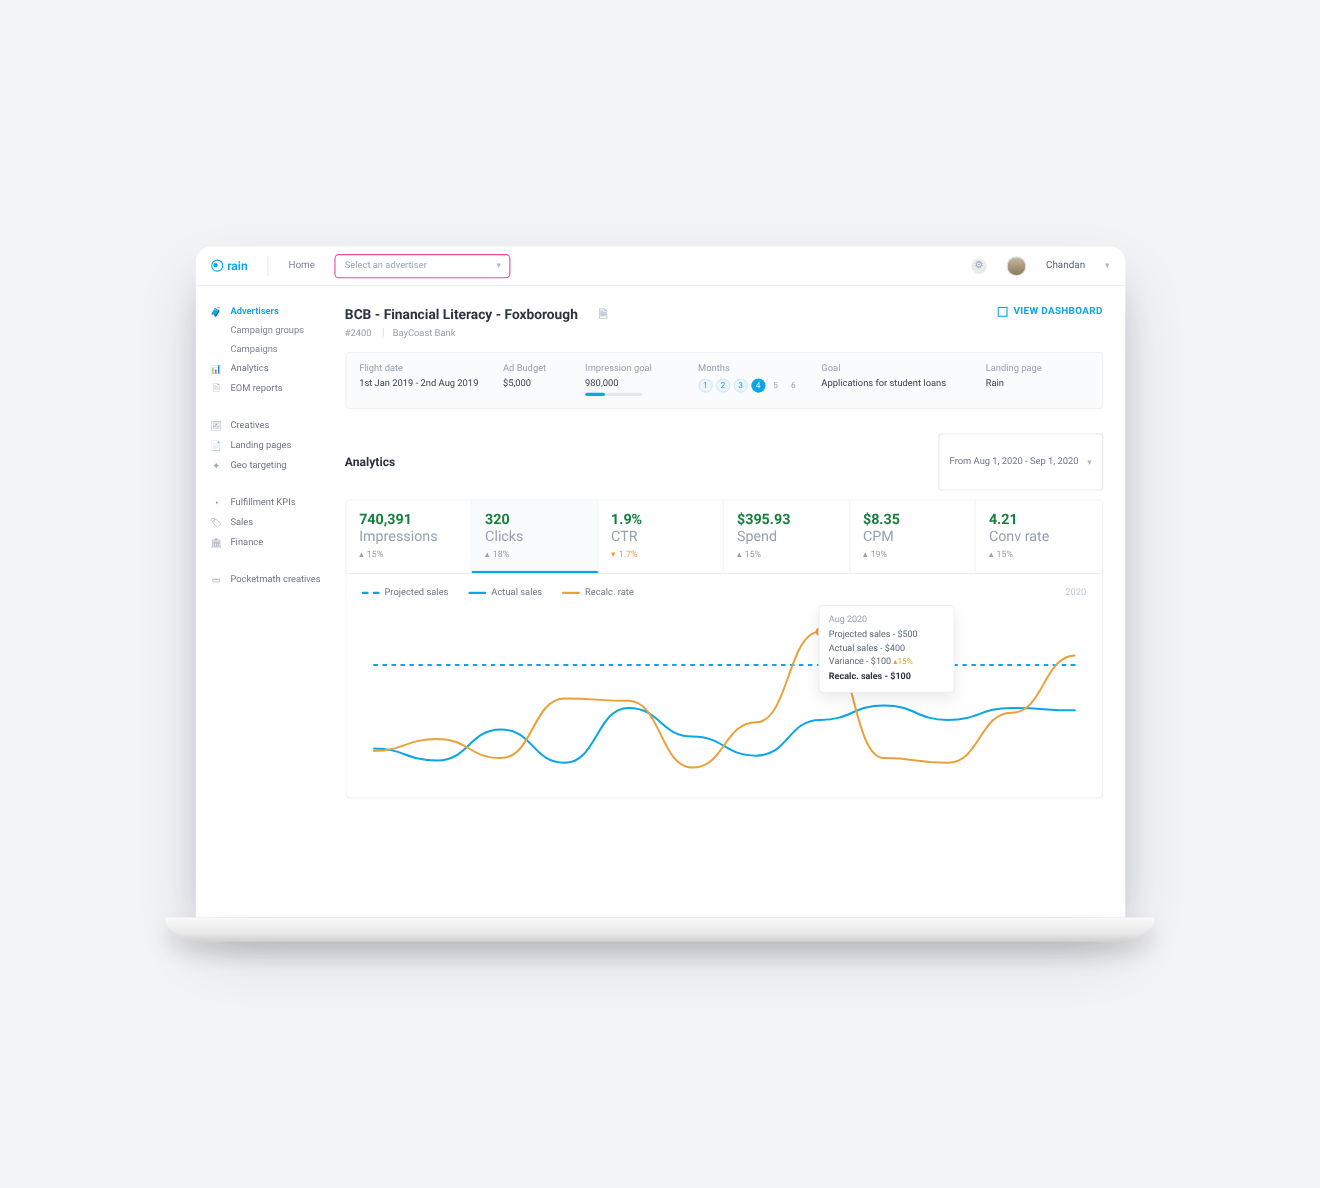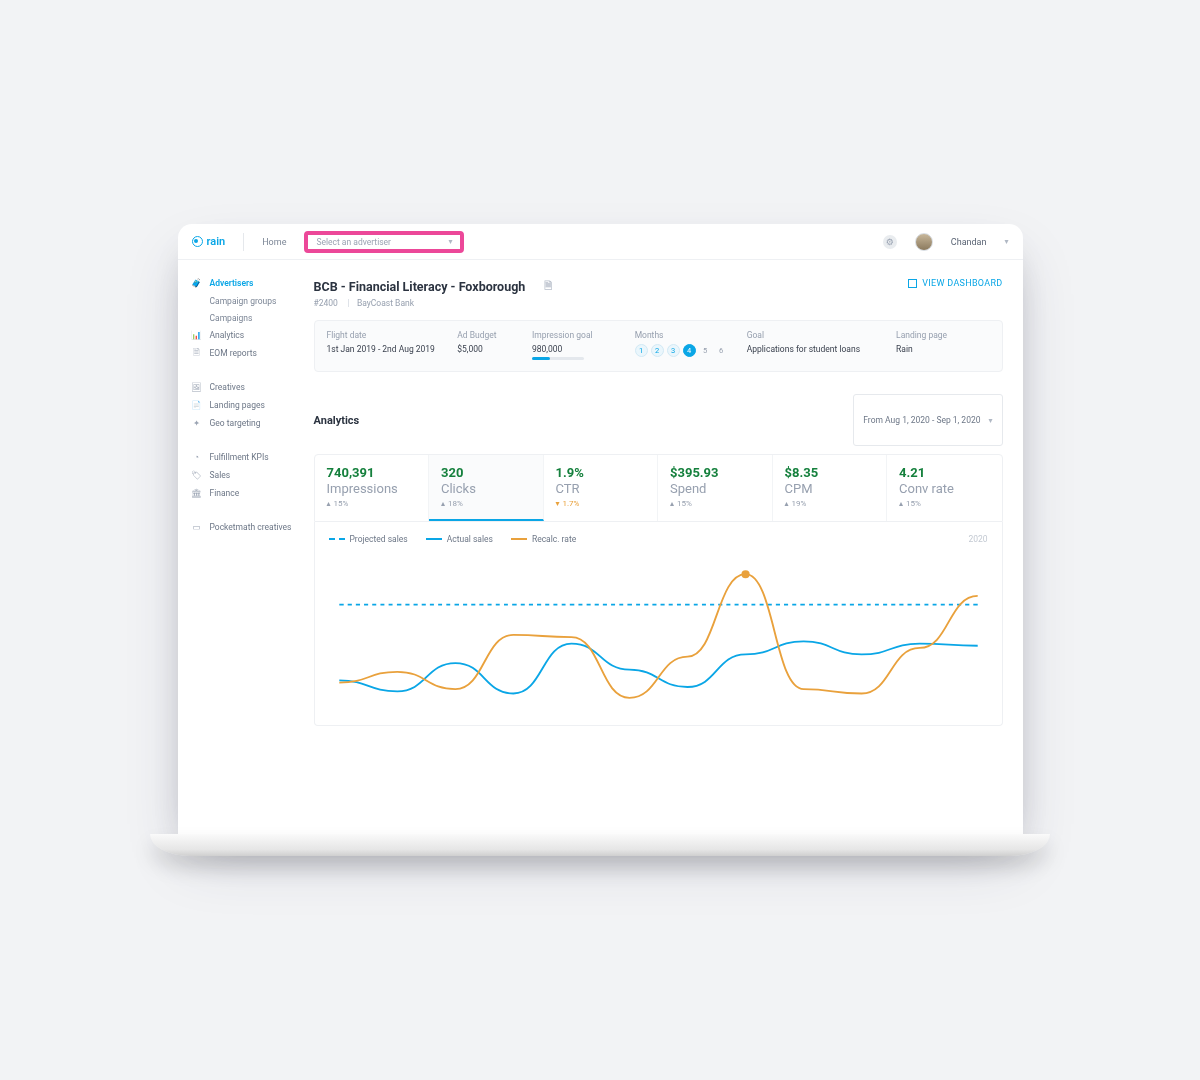--- a/index.html
+++ b/index.html
@@ -34,21 +34,21 @@
     color: #5a6474;
     gap: 18px;
   }
   .logo { display:flex; align-items:center; gap:4px; color:#0aa6e6; font-weight:600; font-size:11px; }
   .logo-ring { width:11px;height:11px;border:1.6px solid #0aa6e6;border-radius:50%; position:relative;}
   .logo-ring::after{content:"";position:absolute;width:4px;height:4px;background:#0aa6e6;border-radius:50%;top:1.5px;left:1.5px;}
   .vsep { width:1px; height:18px; background:#e5e8ec; }
   .home { color:#7c8696; }
   .adv-select {
     width:160px; height:22px; padding:0 8px;
-    border:4px solid #ec4899; border-radius:4px;
+    border:1px solid #ec4899; border-radius:4px;
     display:flex; align-items:center; justify-content:space-between;
     color:#9aa3b2; font-size:8.5px;
   }
   .spacer { flex:1; }
   .gear { width:14px;height:14px;border-radius:50%;background:#e9ecef;color:#9aa3b2;display:flex;align-items:center;justify-content:center;font-size:9px;}
   .avatar { width:18px;height:18px;border-radius:50%;background:linear-gradient(#c8b79a,#8b7a5e);border:1px solid #d8dde3;}
   .uname { color:#5a6474; font-size:9px; }
 
   
   .body { flex:1; display:flex; overflow:hidden; }
@@ -64,21 +64,21 @@
   .srow .ic { width:10px; height:10px; display:flex;align-items:center;justify-content:center;color:#9aa3b2;}
   .srow.active .ic{color:#0aa6e6;}
   .sub { padding-left:18px; height:17px; display:flex; align-items:center; color:#7c8696;}
 
   .main { flex:1; padding: 18px 20px 8px 6px; overflow:hidden; }
   .page-head { display:flex; align-items:flex-start; justify-content:space-between; }
   .page-title { font-size:12.5px; font-weight:700; color:#2b3340; display:flex; gap:19px; align-items:center;}
   .doc-ic{color:#b8bfcb;font-size:10px;}
   .sub-line { font-size:8.5px; color:#97a0af; margin-top:3px;}
   .sub-line span + span::before{content:"";display:inline-block;width:1px;height:8px;background:#dfe3e9;margin:0 8px;vertical-align:-1px;}
-  .view-dash { font-size:9px; font-weight:400; letter-spacing:.3px; color:#0aa6e6; display:flex; gap:5px; align-items:center;text-align:center;}
+  .view-dash { font-size:9px; font-weight:700; letter-spacing:.3px; color:#0aa6e6; display:flex; gap:5px; align-items:center;text-align:center;}
   .view-dash .sq{width:9px;height:9px;border:1.5px solid #0aa6e6;}
 
   .stats-strip {
     margin-top:12px;
     display:grid;
     grid-template-columns: 1.4fr .8fr 1.1fr 1.2fr 1.6fr 1fr;
     background:#fafbfc;
     border:1px solid #eef0f3;
     border-radius:4px;
     padding: 9px 12px 11px;
@@ -327,20 +327,27 @@
               </span>
             </div>
         <span class="year">2020</span>
         <div class="plot">
           <svg viewBox="0 0 640 165" preserveAspectRatio="none" id="plot-svg">
                 <path d="M10 50.57142857142857 C 38.18181818181819 50.57142857142857, 38.18181818181819 50.57142857142857, 66.36363636363637 50.57142857142857 C 94.54545454545456 50.57142857142857, 94.54545454545456 50.57142857142857, 122.72727272727273 50.57142857142857 C 150.9090909090909 50.57142857142857, 150.9090909090909 50.57142857142857, 179.09090909090907 50.57142857142857 C 207.27272727272725 50.57142857142857, 207.27272727272725 50.57142857142857, 235.45454545454547 50.57142857142857 C 263.6363636363636 50.57142857142857, 263.6363636363636 50.57142857142857, 291.8181818181818 50.57142857142857 C 320 50.57142857142857, 320 50.57142857142857, 348.18181818181813 50.57142857142857 C 376.3636363636364 50.57142857142857, 376.3636363636364 50.57142857142857, 404.54545454545456 50.57142857142857 C 432.72727272727275 50.57142857142857, 432.72727272727275 50.57142857142857, 460.90909090909093 50.57142857142857 C 489.0909090909091 50.57142857142857, 489.0909090909091 50.57142857142857, 517.2727272727273 50.57142857142857 C 545.4545454545455 50.57142857142857, 545.4545454545455 50.57142857142857, 573.6363636363636 50.57142857142857 C 601.8181818181818 50.57142857142857, 601.8181818181818 50.57142857142857, 630 50.57142857142857" fill="none" stroke="#0aa6e6" stroke-width="1.8" stroke-dasharray="4 4"></path>
                 <path d="M10 126.47142857142859 C 38.18181818181819 126.47142857142859, 38.18181818181819 137.31428571428572, 66.36363636363637 137.31428571428572 C 94.54545454545456 137.31428571428572, 94.54545454545456 109.12285714285714, 122.72727272727273 109.12285714285714 C 150.9090909090909 109.12285714285714, 150.9090909090909 139.48285714285714, 179.09090909090907 139.48285714285714 C 207.27272727272725 139.48285714285714, 207.27272727272725 89.60571428571428, 235.45454545454547 89.60571428571428 C 263.6363636363636 89.60571428571428, 263.6363636363636 115.62857142857143, 291.8181818181818 115.62857142857143 C 320 115.62857142857143, 320 132.97714285714287, 348.18181818181813 132.97714285714287 C 376.3636363636364 132.97714285714287, 376.3636363636364 100.44857142857143, 404.54545454545456 100.44857142857143 C 432.72727272727275 100.44857142857143, 432.72727272727275 87.43714285714286, 460.90909090909093 87.43714285714286 C 489.0909090909091 87.43714285714286, 489.0909090909091 100.44857142857143, 517.2727272727273 100.44857142857143 C 545.4545454545455 100.44857142857143, 545.4545454545455 89.60571428571428, 573.6363636363636 89.60571428571428 C 601.8181818181818 89.60571428571428, 601.8181818181818 91.77428571428571, 630 91.77428571428571" fill="none" stroke="#0aa6e6" stroke-width="1.8"></path>
                 <path d="M10 128.64 C 38.18181818181819 128.64, 38.18181818181819 117.79714285714286, 66.36363636363637 117.79714285714286 C 94.54545454545456 117.79714285714286, 94.54545454545456 135.1457142857143, 122.72727272727273 135.1457142857143 C 150.9090909090909 135.1457142857143, 150.9090909090909 80.93142857142858, 179.09090909090907 80.93142857142858 C 207.27272727272725 80.93142857142858, 207.27272727272725 83.1, 235.45454545454547 83.1 C 263.6363636363636 83.1, 263.6363636363636 143.82, 291.8181818181818 143.82 C 320 143.82, 320 102.61714285714285, 348.18181818181813 102.61714285714285 C 376.3636363636364 102.61714285714285, 376.3636363636364 20.21142857142857, 404.54545454545456 20.21142857142857 C 432.72727272727275 20.21142857142857, 432.72727272727275 135.1457142857143, 460.90909090909093 135.1457142857143 C 489.0909090909091 135.1457142857143, 489.0909090909091 139.48285714285714, 517.2727272727273 139.48285714285714 C 545.4545454545455 139.48285714285714, 545.4545454545455 93.94285714285715, 573.6363636363636 93.94285714285715 C 601.8181818181818 93.94285714285715, 601.8181818181818 41.89714285714285, 630 41.89714285714285" fill="none" stroke="#e9a13c" stroke-width="1.8"></path>
                 <circle cx="404.54545454545456" cy="20.21142857142857" r="4" fill="#e9a13c"></circle>
               </svg>
+          <div class="tooltip" id="tooltip">
+                <div class="tt-head">Aug 2020</div>
+                <div class="row">Projected sales - $500</div>
+                <div class="row">Actual sales - $400</div>
+                <div class="row">Variance - $100 <span class="pct">▴15%</span></div>
+                <div class="row"><b>Recalc. sales - $100</b></div>
+              </div>
         </div>
       </div>
 
     </div>
   </div>
 
 </div>
 <div class="device-base"></div>
 </div>
 

